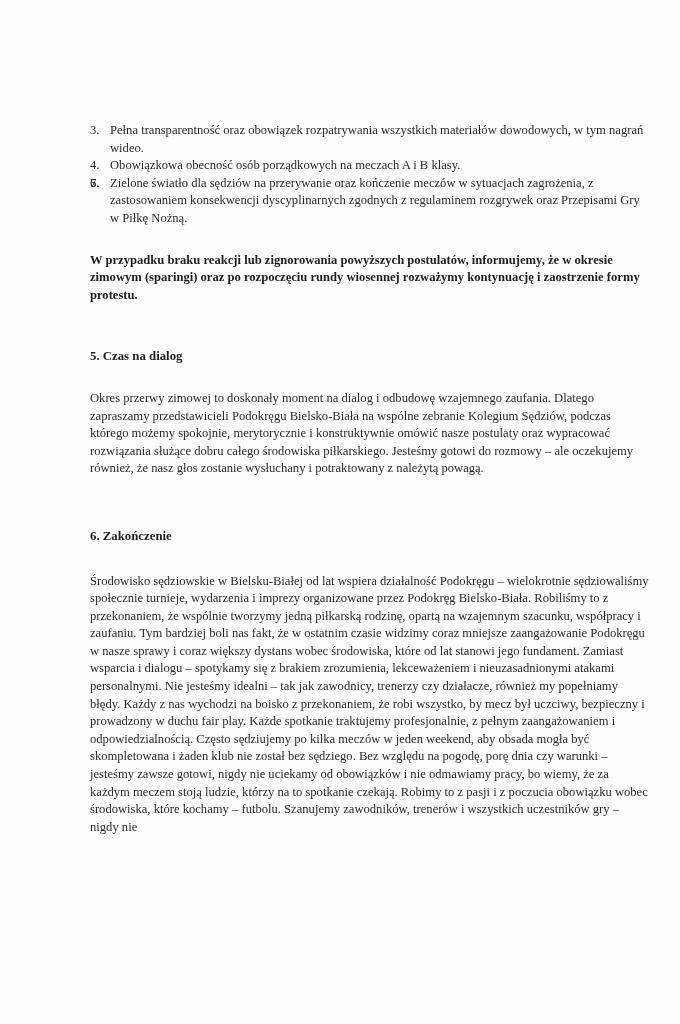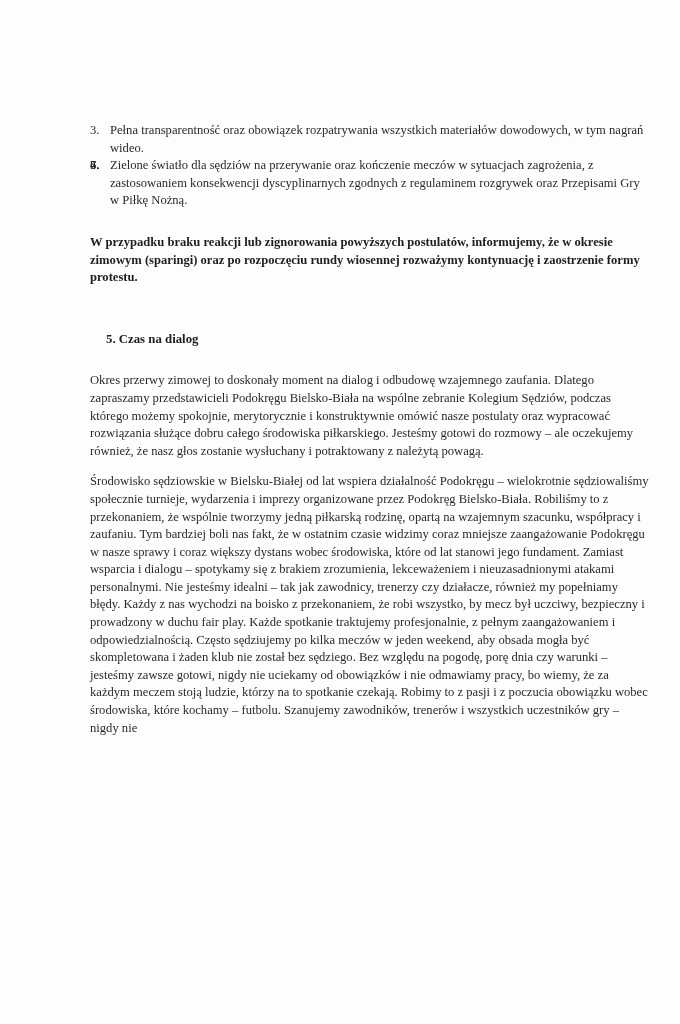--- a/index.html
+++ b/index.html
@@ -45,56 +45,58 @@
     top: 0;
   }
   .warning {
     font-weight: bold;
     margin-top: 24px;
     color: #1e1e1e;
   }
   h2 {
     font-size: 12.8px;
     font-weight: bold;
-    margin: 16px;
+    margin: 0;
     color: #1e1e1e;
   }
   .sec5-title { margin-top: 44px; }
   .sec5-body { margin-top: 24px; }
   .sec6-title { margin-top: 50px; }
-  .sec6-body { margin-top: 13px; }
+  .sec6-body { margin-top: 27px; }
   p { margin: 0; }
 </style>
 </head>
 <body>
 
 <div class="page">
   <div class="content">
 
     <ol class="postulates">
       <li>
         <span class="num">3.</span>
         <span>Pełna transparentność oraz obowiązek rozpatrywania wszystkich materiałów dowodowych, w tym nagrań wideo.</span>
       </li>
       <li>
         <span class="num">4.</span>
+        <span>Obowiązkowa obecność osób porządkowych na meczach A i B klasy.</span>
       </li>
       <li>
         <span class="num">5.</span>
       </li>
       <li>
         <span class="num">6.</span>
       </li>
       <li>
         <span class="num">7.</span>
         <span>Zielone światło dla sędziów na przerywanie oraz kończenie meczów w sytuacjach zagrożenia, z zastosowaniem konsekwencji dyscyplinarnych zgodnych z regulaminem rozgrywek oraz Przepisami Gry w Piłkę Nożną.</span>
       </li>
     </ol>
 
     <p class="warning">W przypadku braku reakcji lub zignorowania powyższych postulatów, informujemy, że w okresie zimowym (sparingi) oraz po rozpoczęciu rundy wiosennej rozważymy kontynuację i zaostrzenie formy protestu.</p>
 
     <h2 class="sec5-title">5. Czas na dialog</h2>
     <p class="sec5-body">Okres przerwy zimowej to doskonały moment na dialog i odbudowę wzajemnego zaufania. Dlatego zapraszamy przedstawicieli Podokręgu Bielsko-Biała na wspólne zebranie Kolegium Sędziów, podczas którego możemy spokojnie, merytorycznie i konstruktywnie omówić nasze postulaty oraz wypracować rozwiązania służące dobru całego środowiska piłkarskiego. Jesteśmy gotowi do rozmowy – ale oczekujemy również, że nasz głos zostanie wysłuchany i potraktowany z należytą powagą.</p>
 
+    <h2 class="sec6-title">6. Zakończenie</h2>
     <p class="sec6-body">Środowisko sędziowskie w Bielsku-Białej od lat wspiera działalność Podokręgu – wielokrotnie sędziowaliśmy społecznie turnieje, wydarzenia i imprezy organizowane przez Podokręg Bielsko-Biała. Robiliśmy to z przekonaniem, że wspólnie tworzymy jedną piłkarską rodzinę, opartą na wzajemnym szacunku, współpracy i zaufaniu. Tym bardziej boli nas fakt, że w ostatnim czasie widzimy coraz mniejsze zaangażowanie Podokręgu w nasze sprawy i coraz większy dystans wobec środowiska, które od lat stanowi jego fundament. Zamiast wsparcia i dialogu – spotykamy się z brakiem zrozumienia, lekceważeniem i nieuzasadnionymi atakami personalnymi. Nie jesteśmy idealni – tak jak zawodnicy, trenerzy czy działacze, również my popełniamy błędy. Każdy z nas wychodzi na boisko z przekonaniem, że robi wszystko, by mecz był uczciwy, bezpieczny i prowadzony w duchu fair play. Każde spotkanie traktujemy profesjonalnie, z pełnym zaangażowaniem i odpowiedzialnością. Często sędziujemy po kilka meczów w jeden weekend, aby obsada mogła być skompletowana i żaden klub nie został bez sędziego. Bez względu na pogodę, porę dnia czy warunki – jesteśmy zawsze gotowi, nigdy nie uciekamy od obowiązków i nie odmawiamy pracy, bo wiemy, że za każdym meczem stoją ludzie, którzy na to spotkanie czekają. Robimy to z pasji i z poczucia obowiązku wobec środowiska, które kochamy – futbolu. Szanujemy zawodników, trenerów i wszystkich uczestników gry – nigdy nie</p>
 
   </div>
 </div>
 
 </body></html>

